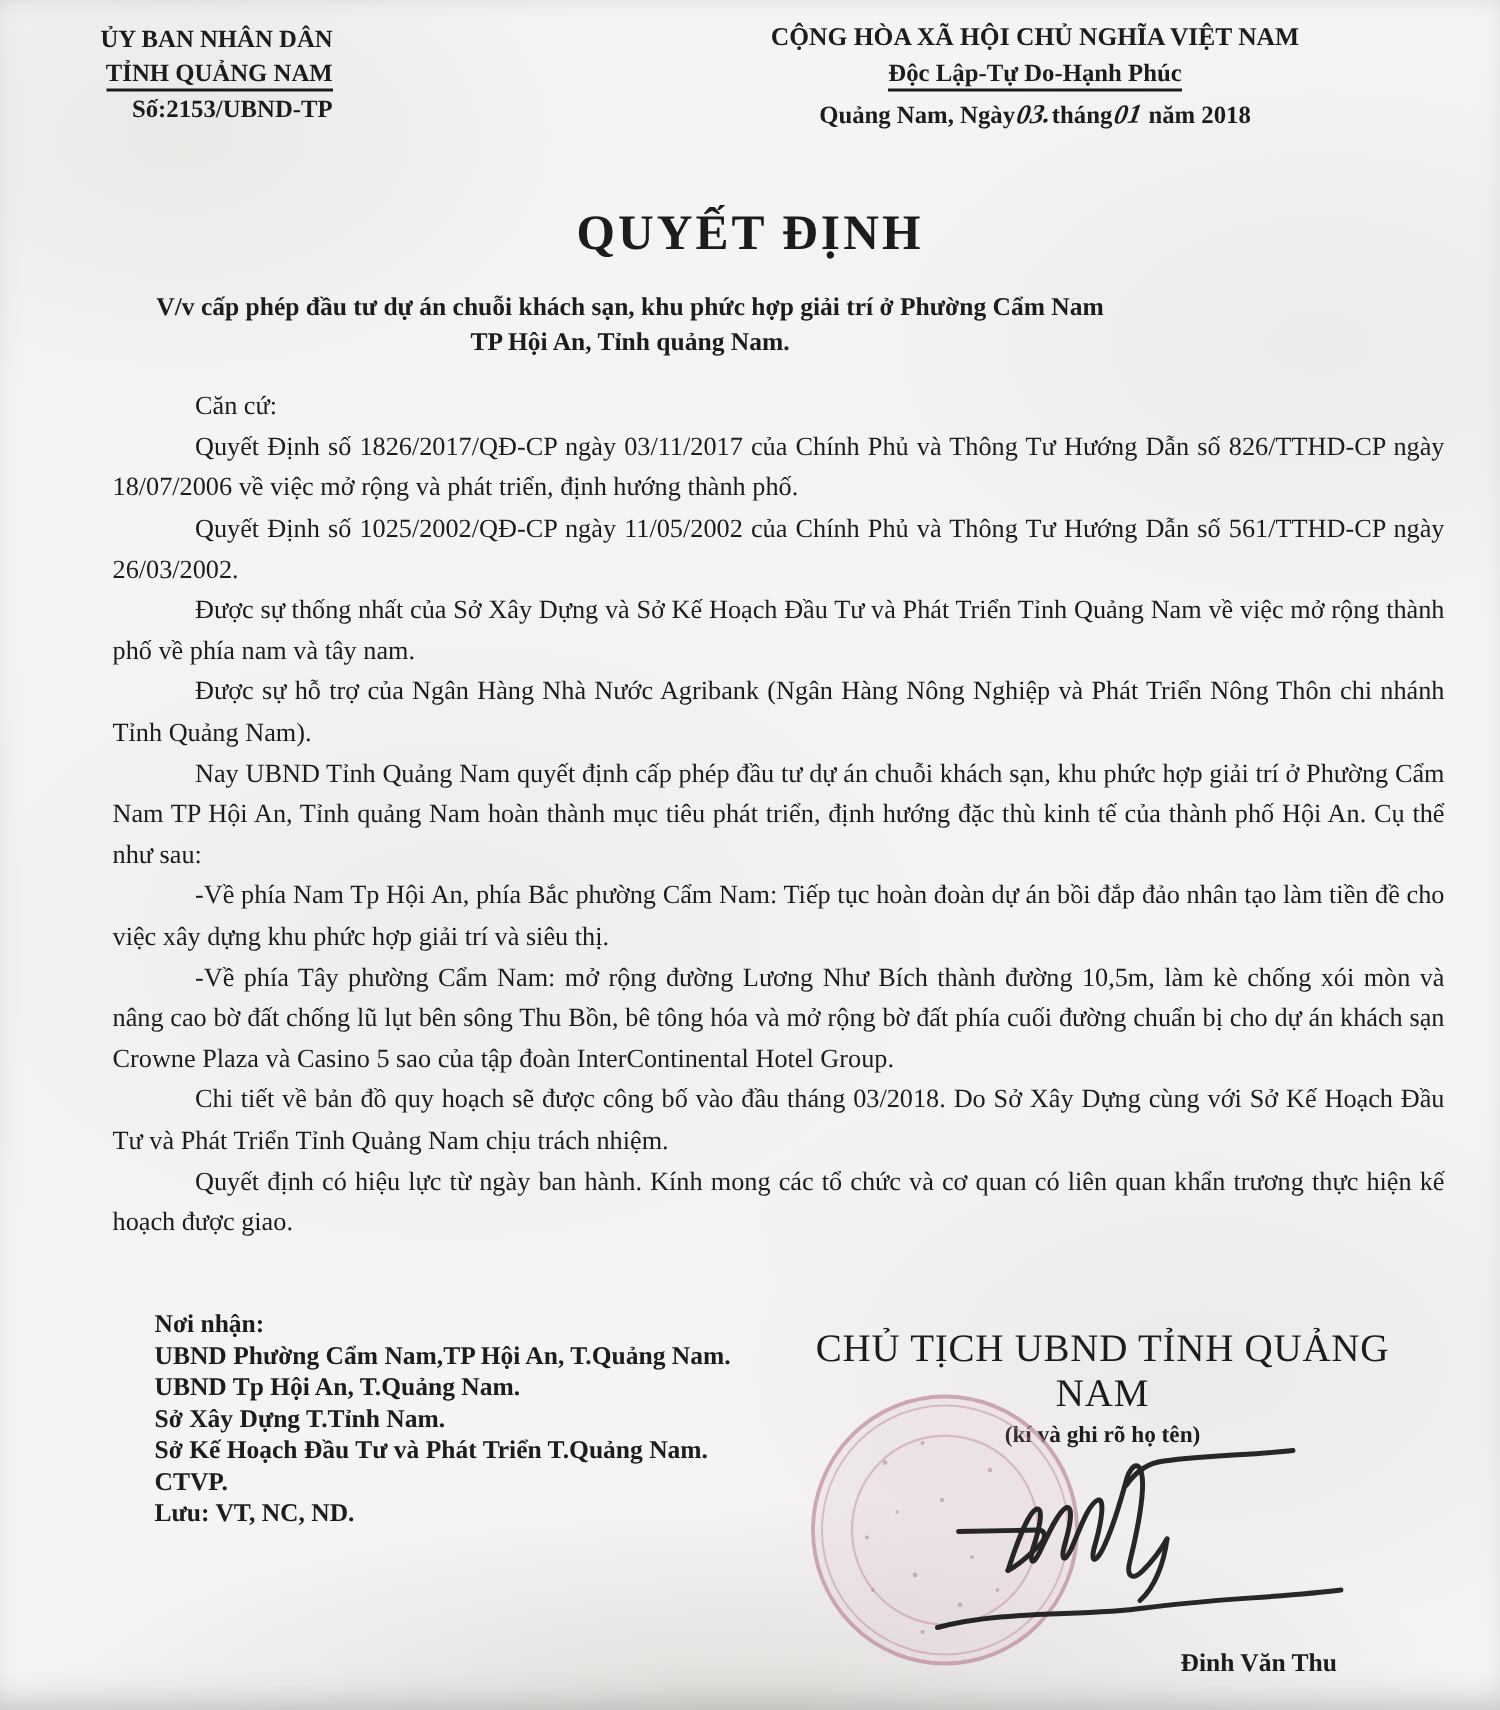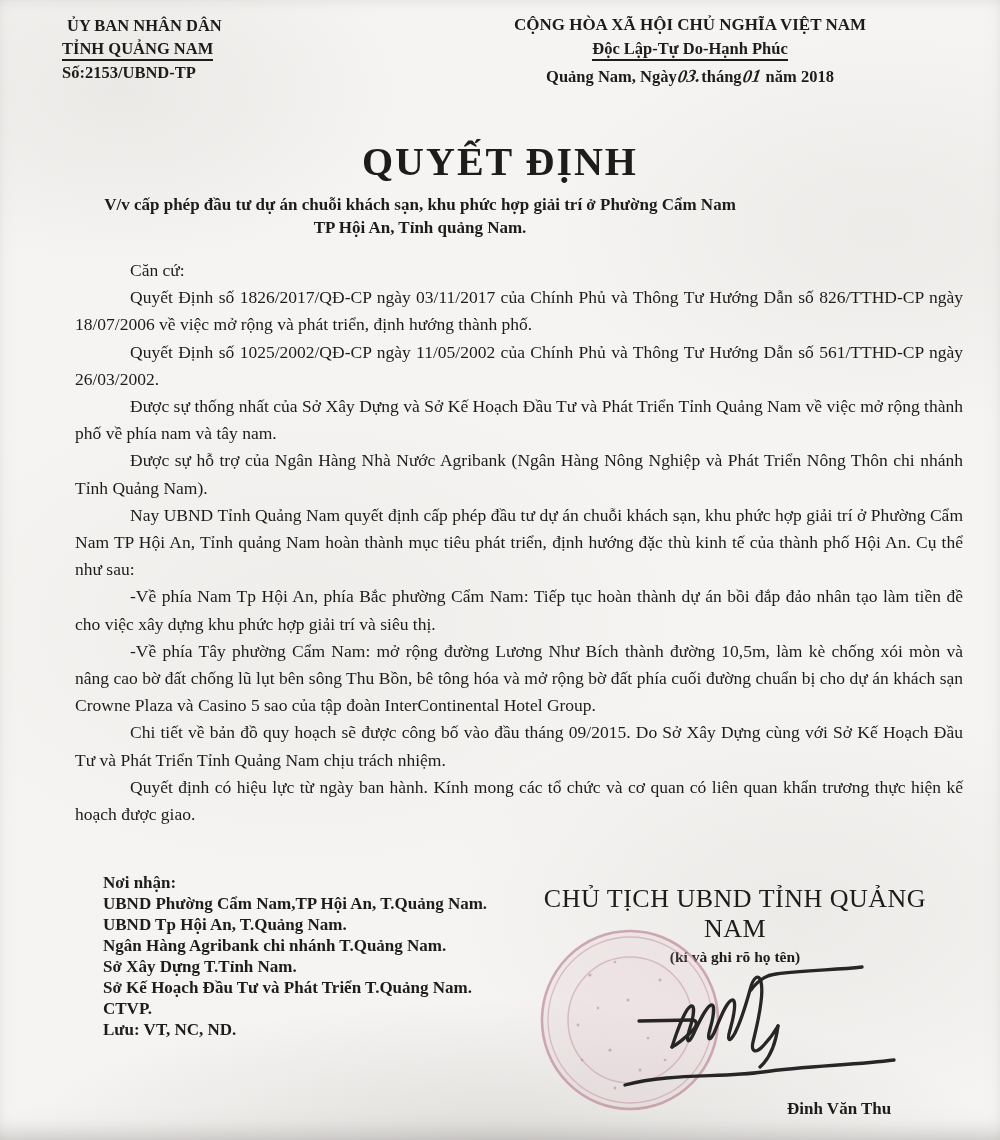--- a/index.html
+++ b/index.html
@@ -22,37 +22,37 @@
       radial-gradient(600px 380px at 30% 55%, rgba(208,205,201,0.18), rgba(208,205,201,0) 70%),
       radial-gradient(520px 320px at 80% 80%, rgba(203,200,196,0.22), rgba(203,200,196,0) 70%),
       radial-gradient(700px 200px at 50% 100%, rgba(185,182,178,0.35), rgba(185,182,178,0) 70%),
       var(--paper);
     box-shadow: inset 0 -16px 22px -12px rgba(150,148,145,0.55),
                 inset 0 8px 14px -10px rgba(150,148,145,0.30);
   }
   .b{font-weight:bold;}
   .u span{border-bottom:2px solid var(--ink);padding-bottom:1px;}
   
-  .hdr-left{position:absolute;left:62px;top:14px;line-height:23px;font-size:16.5px;}
+  .hdr-left{position:absolute;left:62px;top:14px;line-height:23px;font-size:16.5px;text-align:right;}
   .hdr-left .l1{padding-left:5px;}
   .hdr-left .l3{margin-top:1px;}
   
   .hdr-right{position:absolute;left:455px;top:14px;width:470px;text-align:center;}
   .hdr-right .l1{font-size:17px;font-weight:bold;line-height:22px;}
   .hdr-right .l2{font-size:16.5px;font-weight:bold;margin-top:3px;}
   .hdr-right .dateline{font-size:16.5px;font-weight:600;margin-top:7px;}
   .hand{
     display:inline-block;font-style:italic;font-size:18px;font-weight:bold;
     transform:skewX(-12deg) rotate(-3deg);margin:0 1px;
   }
   .yearsfx{margin-left:4px;}
   
   .title{
     position:absolute;left:0;top:138px;width:1000px;margin:0;text-align:center;
-    font-size:40px;font-weight:bold;letter-spacing:2px;
+    font-size:33px;font-weight:bold;letter-spacing:2px;
   }
   .subtitle{
     position:absolute;left:0;top:193px;width:840px;text-align:center;
     font-size:17px;font-weight:bold;line-height:23px;
   }
   
   .body-text{
     position:absolute;left:75px;top:257px;width:888px;
     font-size:17.5px;line-height:27.2px;text-align:justify;
   }
@@ -92,31 +92,30 @@
     <div>TP Hội An, Tỉnh quảng Nam.</div>
   </div>
 
   <div class="body-text">
     <p>Căn cứ:</p>
     <p>Quyết Định số 1826/2017/QĐ-CP ngày 03/11/2017 của Chính Phủ và Thông Tư Hướng Dẫn số 826/TTHD-CP ngày 18/07/2006 về việc mở rộng và phát triển, định hướng thành phố.</p>
     <p>Quyết Định số 1025/2002/QĐ-CP ngày 11/05/2002 của Chính Phủ và Thông Tư Hướng Dẫn số 561/TTHD-CP ngày 26/03/2002.</p>
     <p>Được sự thống nhất của Sở Xây Dựng và Sở Kế Hoạch Đầu Tư và Phát Triển Tỉnh Quảng Nam về việc mở rộng thành phố về phía nam và tây nam.</p>
     <p>Được sự hỗ trợ của Ngân Hàng Nhà Nước Agribank (Ngân Hàng Nông Nghiệp và Phát Triển Nông Thôn chi nhánh Tỉnh Quảng Nam).</p>
     <p>Nay UBND Tỉnh Quảng Nam quyết định cấp phép đầu tư dự án chuỗi khách sạn, khu phức hợp giải trí ở Phường Cẩm Nam TP Hội An, Tỉnh quảng Nam hoàn thành mục tiêu phát triển, định hướng đặc thù kinh tế của thành phố Hội An. Cụ thể như sau:</p>
-    <p>-Về phía Nam Tp Hội An, phía Bắc phường Cẩm Nam: Tiếp tục hoàn thành dự án bồi đắp đảo nhân tạo làm tiền đề cho việc xây dựng khu phức hợp giải trí và siêu thị.</p>
+    <p>-Về phía Nam Tp Hội An, phía Bắc phường Cẩm Nam: Tiếp tục hoàn đoàn dự án bồi đắp đảo nhân tạo làm tiền đề cho việc xây dựng khu phức hợp giải trí và siêu thị.</p>
     <p>-Về phía Tây phường Cẩm Nam: mở rộng đường Lương Như Bích thành đường 10,5m, làm kè chống xói mòn và nâng cao bờ đất chống lũ lụt bên sông Thu Bồn, bê tông hóa và mở rộng bờ đất phía cuối đường chuẩn bị cho dự án khách sạn Crowne Plaza và Casino 5 sao của tập đoàn InterContinental Hotel Group.</p>
-    <p>Chi tiết về bản đồ quy hoạch sẽ được công bố vào đầu tháng 09/2015. Do Sở Xây Dựng cùng với Sở Kế Hoạch Đầu Tư và Phát Triển Tỉnh Quảng Nam chịu trách nhiệm.</p>
+    <p>Chi tiết về bản đồ quy hoạch sẽ được công bố vào đầu tháng 03/2018. Do Sở Xây Dựng cùng với Sở Kế Hoạch Đầu Tư và Phát Triển Tỉnh Quảng Nam chịu trách nhiệm.</p>
     <p>Quyết định có hiệu lực từ ngày ban hành. Kính mong các tổ chức và cơ quan có liên quan khẩn trương thực hiện kế hoạch được giao.</p>
   </div>
 
   <div class="recipients">
     <div>Nơi nhận:</div>
     <div>UBND Phường Cẩm Nam,TP Hội An, T.Quảng Nam.</div>
     <div>UBND Tp Hội An, T.Quảng Nam.</div>
-    <div>Ngân Hàng Agribank chi nhánh T.Quảng Nam.</div>
     <div>Sở Xây Dựng T.Tỉnh Nam.</div>
     <div>Sở Kế Hoạch Đầu Tư và Phát Triển T.Quảng Nam.</div>
     <div>CTVP.</div>
     <div>Lưu: VT, NC, ND.</div>
   </div>
 
   <div class="sig-block">
     <div class="sig-title">CHỦ TỊCH UBND TỈNH QUẢNG NAM</div>
     <div class="sig-note">(kí và ghi rõ họ tên)</div>
   </div>

